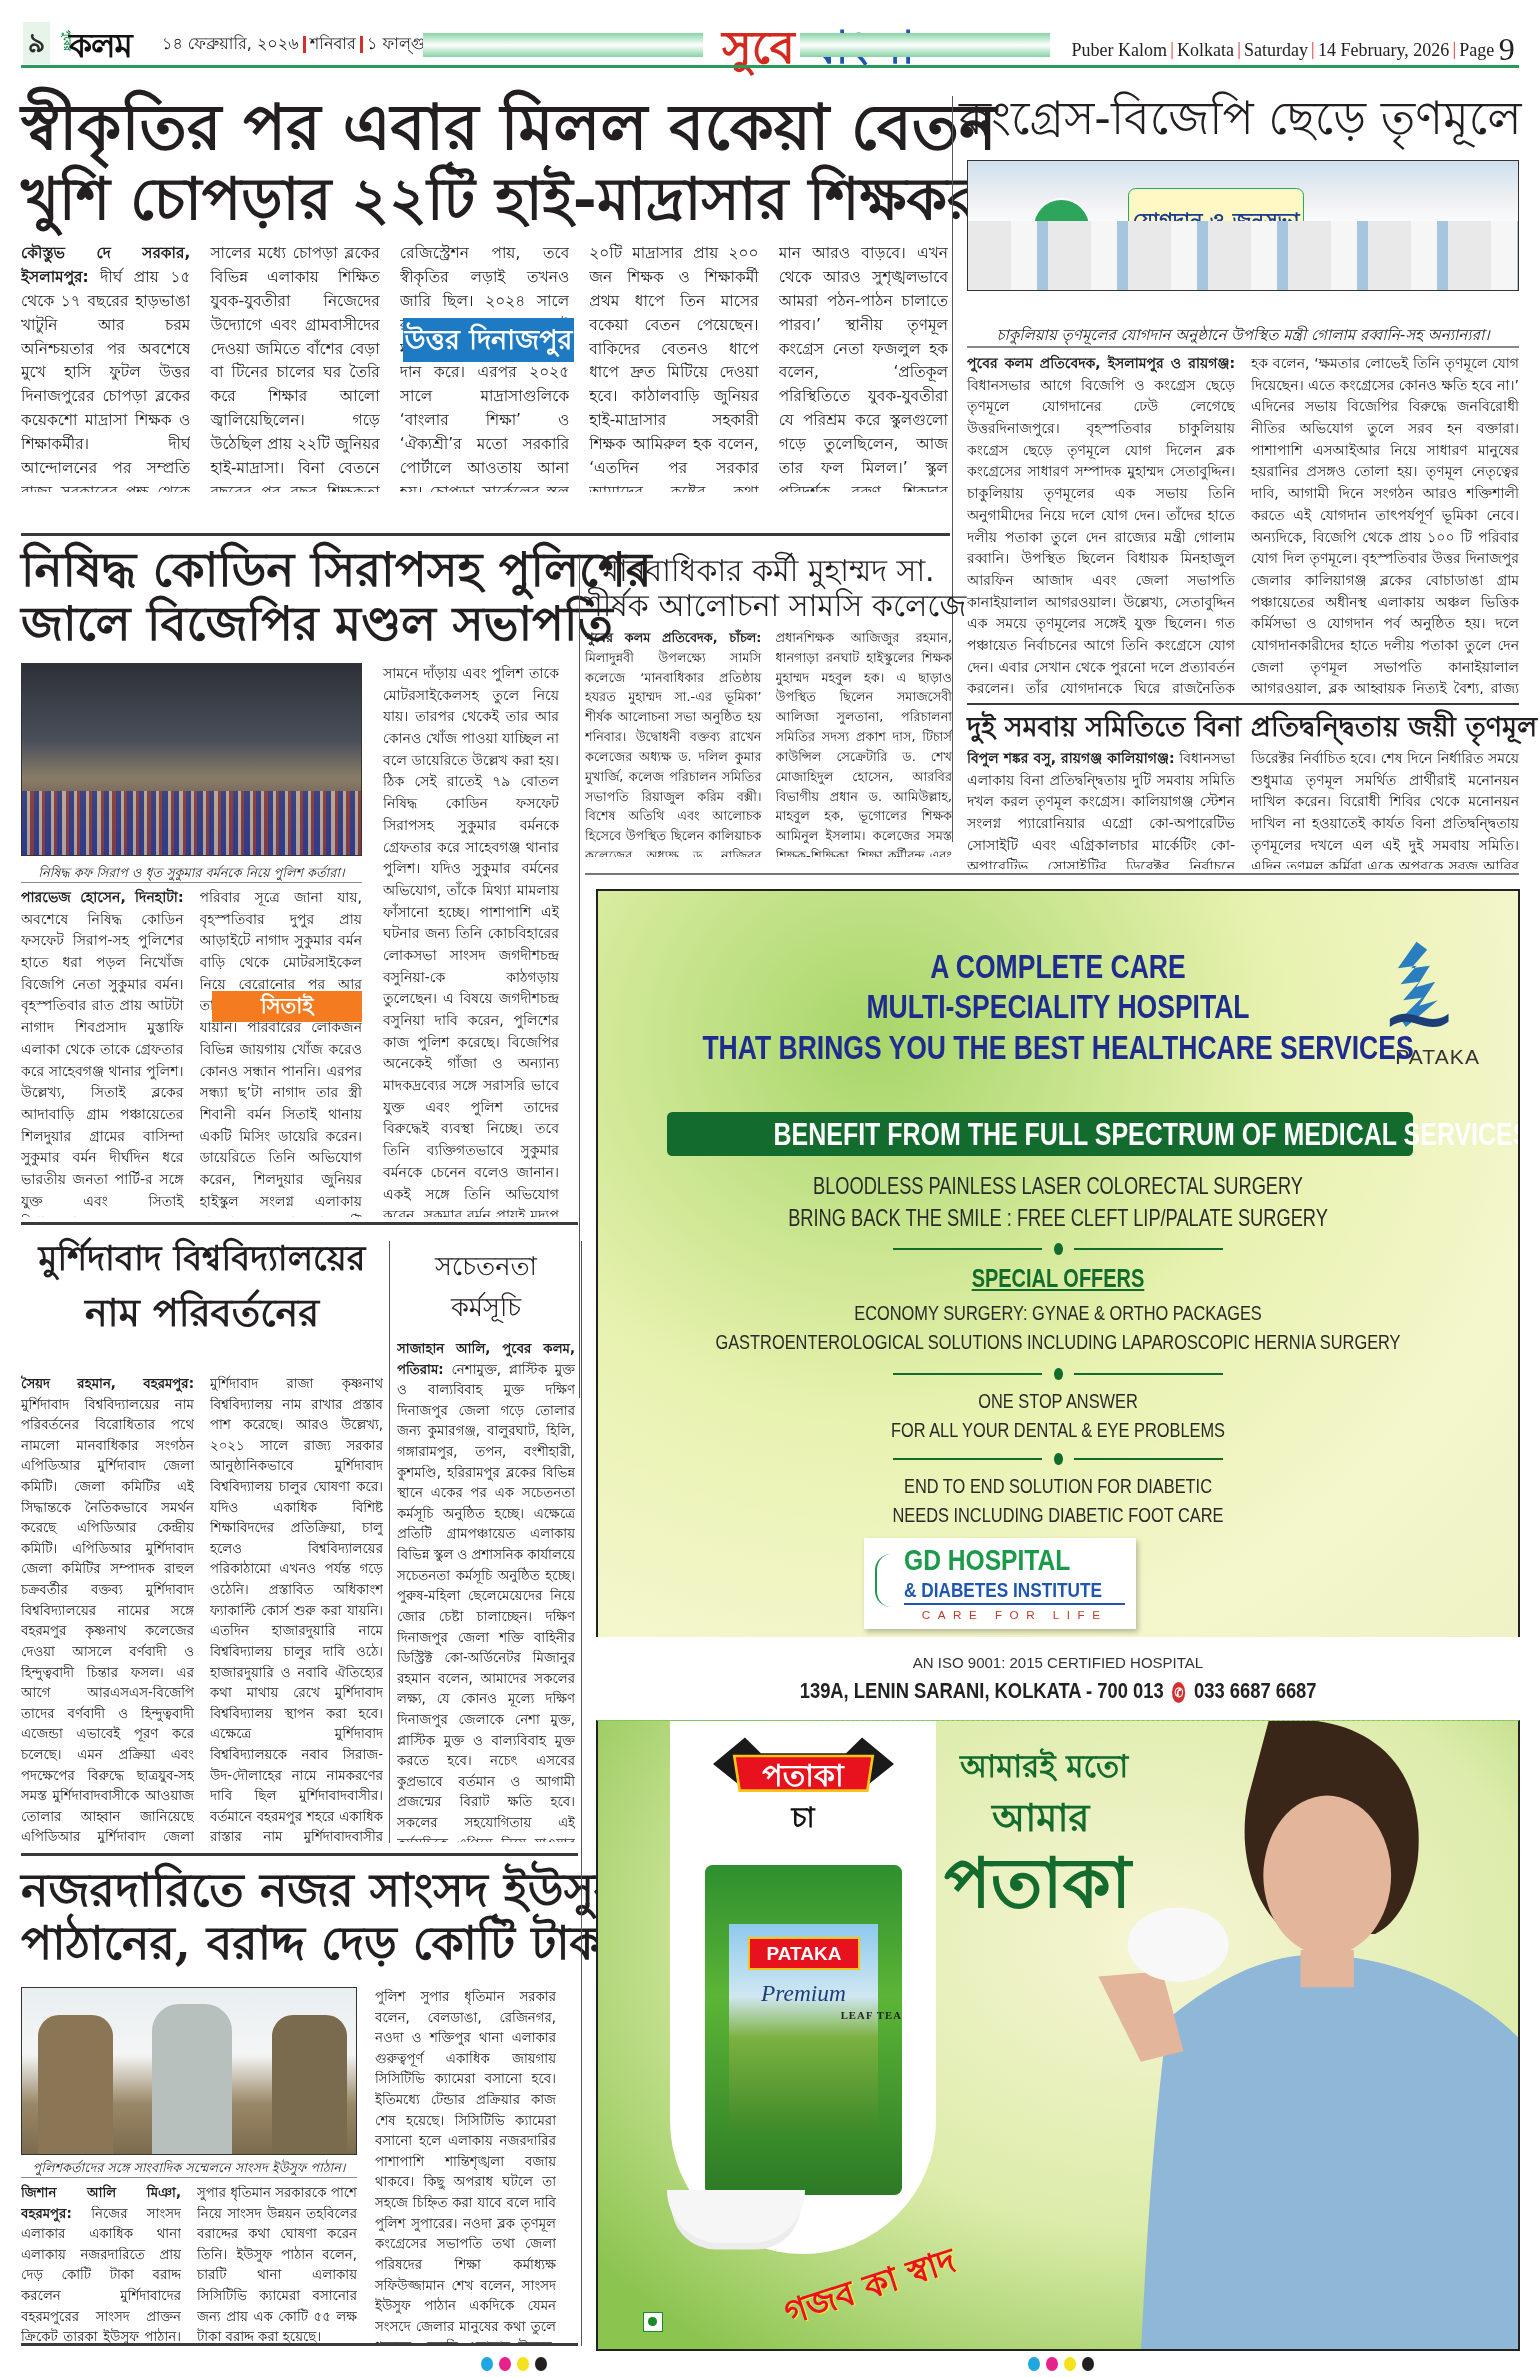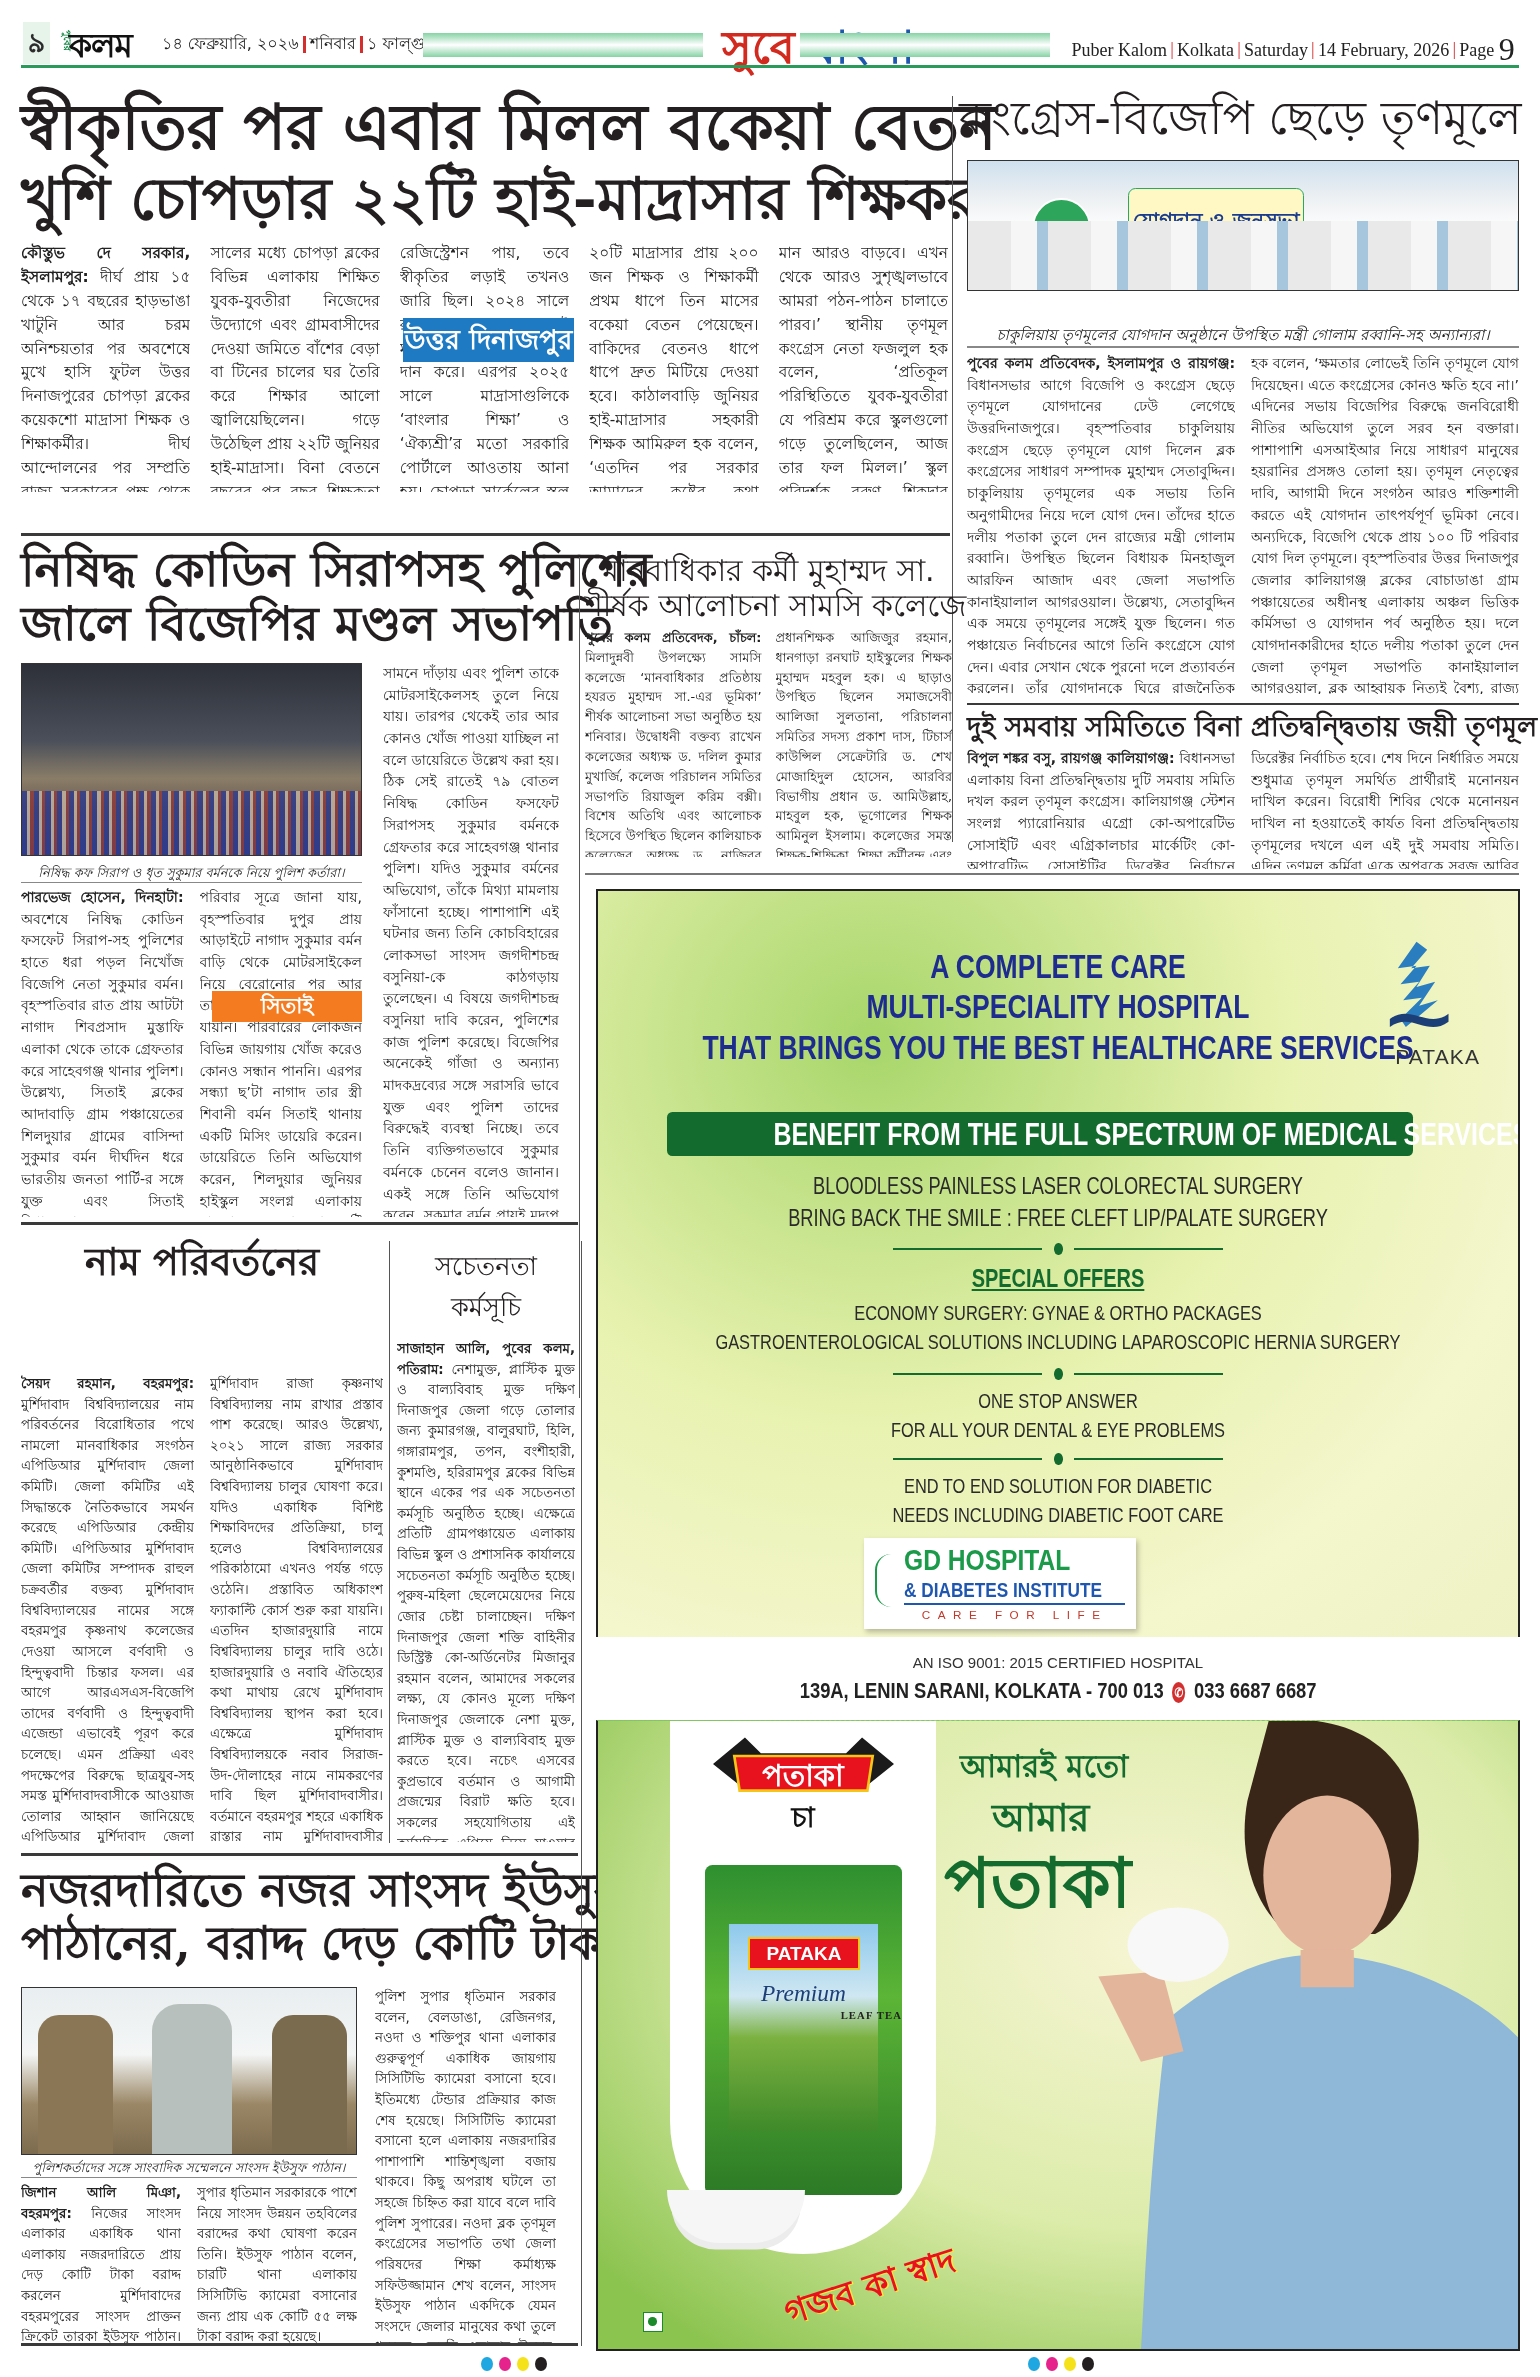--- a/index.html
+++ b/index.html
@@ -158,20 +158,21 @@
 </div>
 <div class="abs cols" style="left:585px;top:628px;width:367px;height:229px;font-size:12.8px;gap:14px;">
   <div class="col"><span class="by">পুবের কলম প্রতিবেদক, চাঁচল:</span> <span>মিলাদুন্নবী উপলক্ষ্যে সামসি কলেজে ‘মানবাধিকার প্রতিষ্ঠায় হযরত মুহাম্মদ সা.-এর ভূমিকা’ শীর্ষক আলোচনা সভা অনুষ্ঠিত হয় শনিবার। উদ্বোধনী বক্তব্য রাখেন কলেজের অধ্যক্ষ ড. দলিল কুমার মুখার্জি, কলেজ পরিচালন সমিতির সভাপতি রিয়াজুল করিম বক্সী। বিশেষ অতিথি এবং আলোচক হিসেবে উপস্থিত ছিলেন কালিয়াচক কলেজের অধ্যক্ষ ড. নাজিবর রহমান, বুধিয়া হাই-মাদ্রাসার</span></div>
   <div class="col"><span>প্রধানশিক্ষক আজিজুর রহমান, ধানগাড়া রনঘাট হাইস্কুলের শিক্ষক মুহাম্মদ মহবুল হক। এ ছাড়াও উপস্থিত ছিলেন সমাজসেবী আলিজা সুলতানা, পরিচালনা সমিতির সদস্য প্রকাশ দাস, টিচার্স কাউন্সিল সেক্রেটারি ড. শেখ মোজাহিদুল হোসেন, আরবির বিভাগীয় প্রধান ড. আমিউল্লাহ, মাহবুল হক, ভূগোলের শিক্ষক আমিনুল ইসলাম। কলেজের সমস্ত শিক্ষক-শিক্ষিকা, শিক্ষা কর্মীবৃন্দ এবং ছাত্র-ছাত্রীরা।</span></div>
 </div>
 <div class="abs rule" style="left:585px;top:873px;width:934px;height:1.6px;background:#777;"></div>
 
 <div class="abs rule" style="left:21px;top:1222px;width:557px;height:3.2px;"></div>
 
 <div class="abs" style="left:21px;top:1233px;width:362px;">
+  <div class="hl" style="font-size:34px;line-height:1.5;">মুর্শিদাবাদ বিশ্ববিদ্যালয়ের</div>
   <div class="hl" style="font-size:38px;line-height:1.5;">নাম পরিবর্তনের</div>
 </div>
 <div class="abs cols" style="left:21px;top:1374px;width:362px;height:469px;font-size:13.3px;gap:16px;">
   <div class="col"><span class="by">সৈয়দ রহমান, বহরমপুর:</span> <span>মুর্শিদাবাদ বিশ্ববিদ্যালয়ের নাম পরিবর্তনের বিরোধিতার পথে নামলো মানবাধিকার সংগঠন এপিডিআর মুর্শিদাবাদ জেলা কমিটি। জেলা কমিটির এই সিদ্ধান্তকে নৈতিকভাবে সমর্থন করেছে এপিডিআর কেন্দ্রীয় কমিটি। এপিডিআর মুর্শিদাবাদ জেলা কমিটির সম্পাদক রাহুল চক্রবর্তীর বক্তব্য মুর্শিদাবাদ বিশ্ববিদ্যালয়ের নামের সঙ্গে বহরমপুর কৃষ্ণনাথ কলেজের দেওয়া আসলে বর্ণবাদী ও হিন্দুত্ববাদী চিন্তার ফসল। এর আগে আরএসএস-বিজেপি তাদের বর্ণবাদী ও হিন্দুত্ববাদী এজেন্ডা এভাবেই পূরণ করে চলেছে। এমন প্রক্রিয়া এবং পদক্ষেপের বিরুদ্ধে ছাত্রযুব-সহ সমস্ত মুর্শিদাবাদবাসীকে আওয়াজ তোলার আহ্বান জানিয়েছে এপিডিআর মুর্শিদাবাদ জেলা কমিটি। উল্লেখ্য, সাম্প্রতিক সময়ে রাজ্য সরকারের মন্ত্রিসভা মুর্শিদাবাদ বিশ্ববিদ্যালয়ের নাম পরিবর্তন করে</span></div>
   <div class="col"><span>মুর্শিদাবাদ রাজা কৃষ্ণনাথ বিশ্ববিদ্যালয় নাম রাখার প্রস্তাব পাশ করেছে। আরও উল্লেখ্য, ২০২১ সালে রাজ্য সরকার আনুষ্ঠানিকভাবে মুর্শিদাবাদ বিশ্ববিদ্যালয় চালুর ঘোষণা করে। যদিও একাধিক বিশিষ্ট শিক্ষাবিদদের প্রতিক্রিয়া, চালু হলেও বিশ্ববিদ্যালয়ের পরিকাঠামো এখনও পর্যন্ত গড়ে ওঠেনি। প্রস্তাবিত অধিকাংশ ফ্যাকাল্টি কোর্স শুরু করা যায়নি। এতদিন হাজারদুয়ারি নামে বিশ্ববিদ্যালয় চালুর দাবি ওঠে। হাজারদুয়ারি ও নবাবি ঐতিহ্যের কথা মাথায় রেখে মুর্শিদাবাদ বিশ্ববিদ্যালয় স্থাপন করা হবে। এক্ষেত্রে মুর্শিদাবাদ বিশ্ববিদ্যালয়কে নবাব সিরাজ-উদ-দৌলাহের নামে নামকরণের দাবি ছিল মুর্শিদাবাদবাসীর। বর্তমানে বহরমপুর শহরে একাধিক রাস্তার নাম মুর্শিদাবাদবাসীর ভাবাবেগে জড়িয়ে নেই। কারণ এটি ইংরেজদের সহায়তায় নির্মিত হয়েছিল।</span></div>
 </div>
 <div class="abs vrule" style="left:389px;top:1241px;height:602px;"></div>
 
 <div class="abs" style="left:397px;top:1246px;width:178px;">
   <div class="hl-light" style="font-size:25.6px;line-height:1.6;">সচেতনতা</div>

